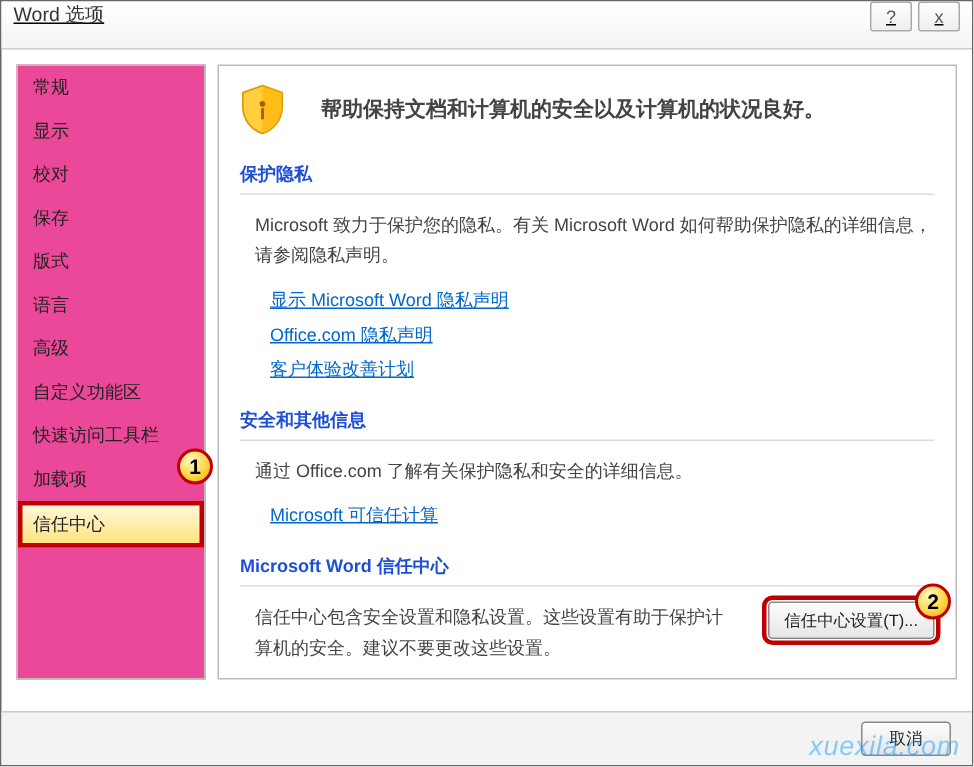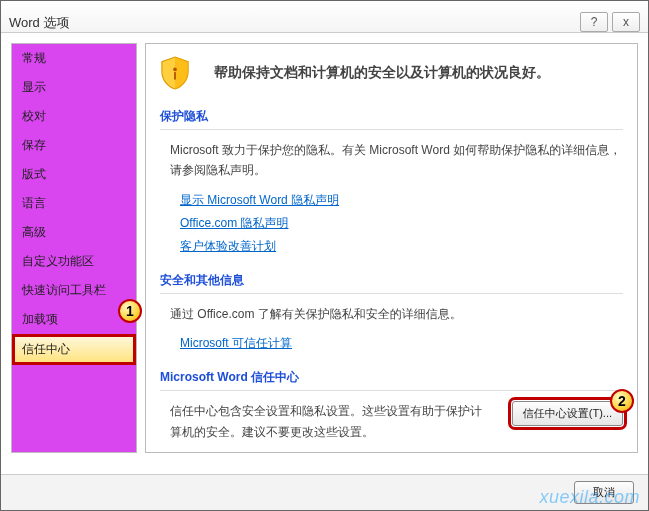--- a/index.html
+++ b/index.html
@@ -1,22 +1,22 @@
 <!DOCTYPE html>
 <html><head>
 <meta charset="utf-8">
 <style>
 * { box-sizing: border-box; margin: 0; padding: 0; }
 body { font-family: "Microsoft YaHei", "SimSun", Tahoma, sans-serif; font-size: 12px; background: #fff; }
 .window { width: 649px; height: 511px; border: 1px solid #666; background: #fff; position: relative; }
-.titlebar { height: 32px; border-bottom: 1px solid #ccc; display: flex; align-items: flex-end; padding: 0 8px; background: linear-gradient(#fff,#f4f4f4); }
+.titlebar { height: 32px; border-bottom: 1px solid #ccc; display: flex; align-items: flex-start; padding: 0 8px; background: linear-gradient(#fff,#f4f4f4); text-decoration: underline; }
 .titlebar .title { font-size: 13px; color: #333; flex: 1; }
 .titlebar .tb-btn { width: 28px; height: 20px; border: 1px solid #aaa; border-radius: 2px; margin-left: 4px; display: flex; align-items: center; justify-content: center; background: linear-gradient(#fff,#eee); font-family: Arial, sans-serif; font-size: 12px; color: #555; cursor: pointer; }
 .body { display: flex; height: 430px; padding: 10px; gap: 8px; }
-.sidebar { width: 126px; border: 1px solid #bbb; background: #d946ef; }
+.sidebar { width: 126px; border: 1px solid #bbb; background: #ec4899; }
 .sidebar .item { padding: 6px 10px; cursor: pointer; color: #222; }
 .sidebar .item.selected { background: linear-gradient(#fff9e0,#ffe27a); border-top: 1px solid #e6c84a; border-bottom: 1px solid #e6c84a; }
 .sidebar .highlight { outline: 3px solid #c00000; outline-offset: -3px; }
 .content { flex: 1; border: 1px solid #bbb; padding: 12px 14px; overflow: hidden; position: relative; }
 .hero { display: flex; align-items: center; gap: 24px; margin-bottom: 18px; }
 .shield { width: 30px; height: 34px; }
 .shield svg { width: 100%; height: 100%; }
 .hero-text { font-size: 14px; font-weight: bold; color: #444; }
 .section-head { font-weight: bold; color: #1d4ed8; margin: 6px 0 4px 0; font-size: 12px; }
 .divider { border-top: 1px solid #ddd; margin: 4px 0 10px 0; }

